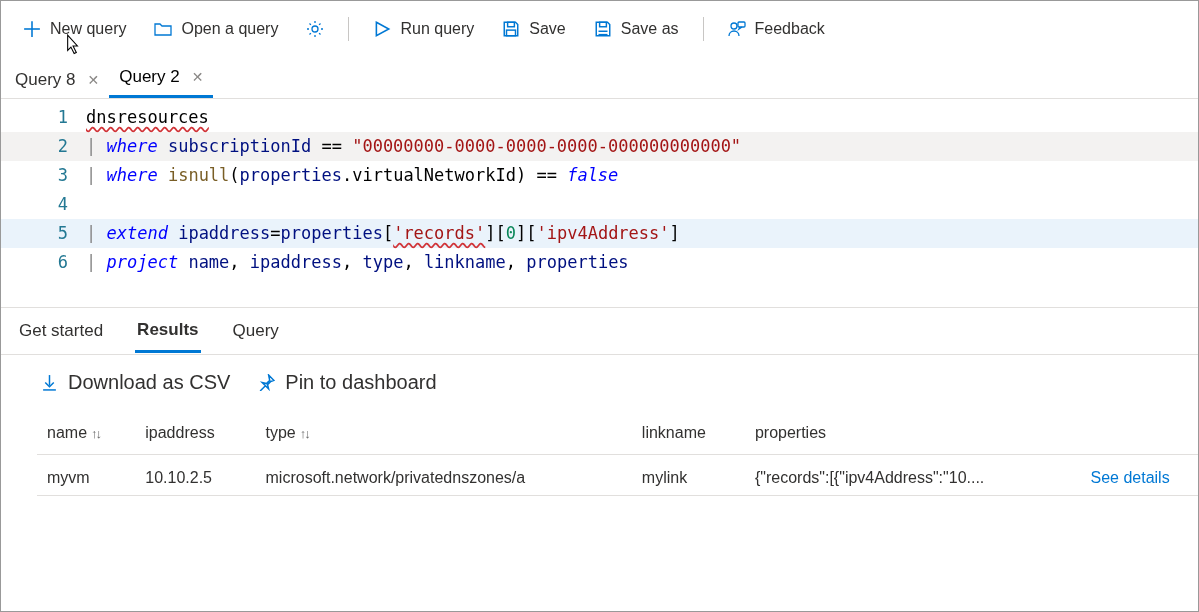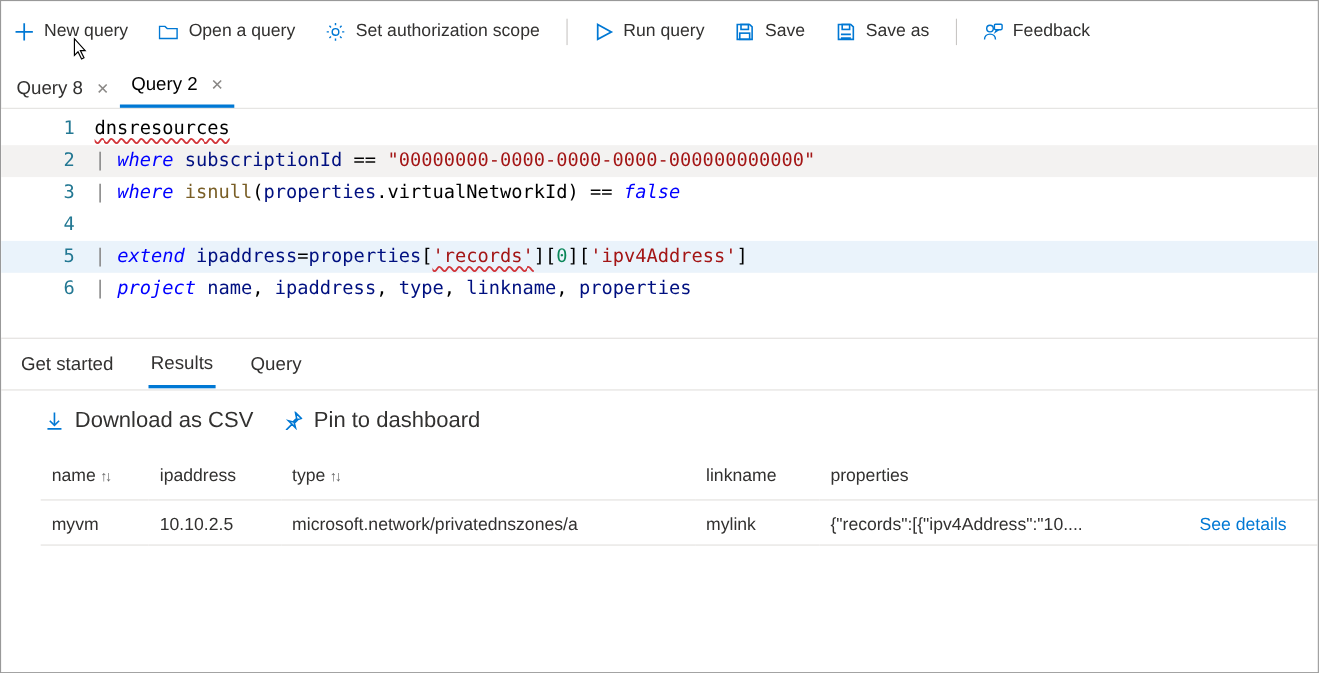--- a/index.html
+++ b/index.html
@@ -1,20 +1,20 @@
 <!DOCTYPE html>
 <html><head>
 <meta charset="utf-8">
 <style>
   :root { --blue:#0078d4; --text:#323130; --muted:#605e5c; --border:#e1dfdd; }
   * { box-sizing:border-box; }
   html,body { margin:0; padding:0; }
   body { width:1199px; height:612px; font-family:"Segoe UI",Arial,sans-serif; font-size:15px; color:var(--text); border:1px solid #999; background:#fff; position:relative; }
 
-  .toolbar { display:flex; align-items:center; height:56px; padding:0 0; gap:4px; }
+  .toolbar { display:flex; align-items:center; height:56px; padding:0 10px; gap:4px; }
   .tbtn { display:flex; align-items:center; gap:9px; padding:6px 12px; cursor:pointer; color:var(--text); font-size:16px; }
   .tbtn svg { width:18px; height:18px; display:block; }
   .tsep { width:1px; height:24px; background:#c8c6c4; margin:0 8px; }
 
   .query-tabs { display:flex; align-items:flex-end; border-bottom:1px solid var(--border); padding-left:4px; }
   .qtab { padding:10px 4px 8px 10px; font-size:17px; color:var(--text); display:flex; align-items:center; gap:6px; cursor:pointer; }
   .qtab.active { border-bottom:3px solid var(--blue); color:#000; }
   .qtab .close { color:#8a8886; font-size:14px; padding:0 6px; }
 
   .editor { font-family:Consolas,Menlo,monospace; font-size:17px; line-height:29px; padding:4px 0 30px 0; background:#fff; }
@@ -28,21 +28,21 @@
   .tok-str { color:#a31515; }
   .tok-fn { color:#795e26; }
   .tok-prop { color:#001080; }
   .tok-num { color:#098658; }
   .tok-pipe { color:#888; }
   .hl2 { background:#f3f2f1; }
   .hl5 { background:#eaf3fb; }
 
   .results-tabs { display:flex; align-items:center; border-top:1px solid var(--border); border-bottom:1px solid var(--border); padding:0 16px; height:48px; gap:30px; font-size:17px; }
   .rtab { padding:10px 2px; cursor:pointer; }
-  .rtab.active { border-bottom:3px solid var(--blue); font-weight:400; }
+  .rtab.active { border-bottom:3px solid var(--blue); font-weight:700; }
 
   .result-actions { display:flex; align-items:center; padding:16px 20px 10px 40px; gap:28px; }
   .ract { display:flex; align-items:center; gap:10px; color:var(--text); font-size:20px; cursor:pointer;justify-content:flex-end; }
   .ract svg { width:17px; height:17px; }
 
   table.grid { width:calc(100% - 20px); margin:8px 10px 0 36px; border-collapse:collapse; font-size:16px; }
   table.grid th { text-align:left; font-weight:400; padding:12px 10px; border-bottom:1px solid var(--border); color:var(--text); }
   table.grid td { padding:14px 10px 8px 10px; border-bottom:1px solid var(--border); vertical-align:top; }
   .sorter { font-size:13px; color:#666; margin-left:4px; letter-spacing:-2px; }
   .see-details { color:var(--blue); white-space:nowrap; }
@@ -65,21 +65,20 @@
     <svg viewBox="0 0 18 16" fill="none" stroke="#0078d4" stroke-width="1.3">
         <path d="M1 3h5l2 2h9v9H1z"></path>
       </svg>
     <span>Open a query</span>
   </div>
   <div class="tbtn">
     <svg viewBox="0 0 18 18" fill="none" stroke="#0078d4" stroke-width="1.3">
         <circle cx="9" cy="9" r="3"></circle>
         <path d="M9 1v2M9 15v2M1 9h2M15 9h2M3.5 3.5l1.4 1.4M13.1 13.1l1.4 1.4M3.5 14.5l1.4-1.4M13.1 4.9l1.4-1.4"></path>
       </svg>
-    <span>Set authorization scope</span>
   </div>
   <div class="tsep"></div>
   <div class="tbtn">
     <svg viewBox="0 0 16 16" fill="none" stroke="#0078d4" stroke-width="1.4">
         <polygon points="3,2 14,8 3,14"></polygon>
       </svg>
     <span>Run query</span>
   </div>
   <div class="tbtn">
     <svg viewBox="0 0 16 16" fill="none" stroke="#0078d4" stroke-width="1.3">

